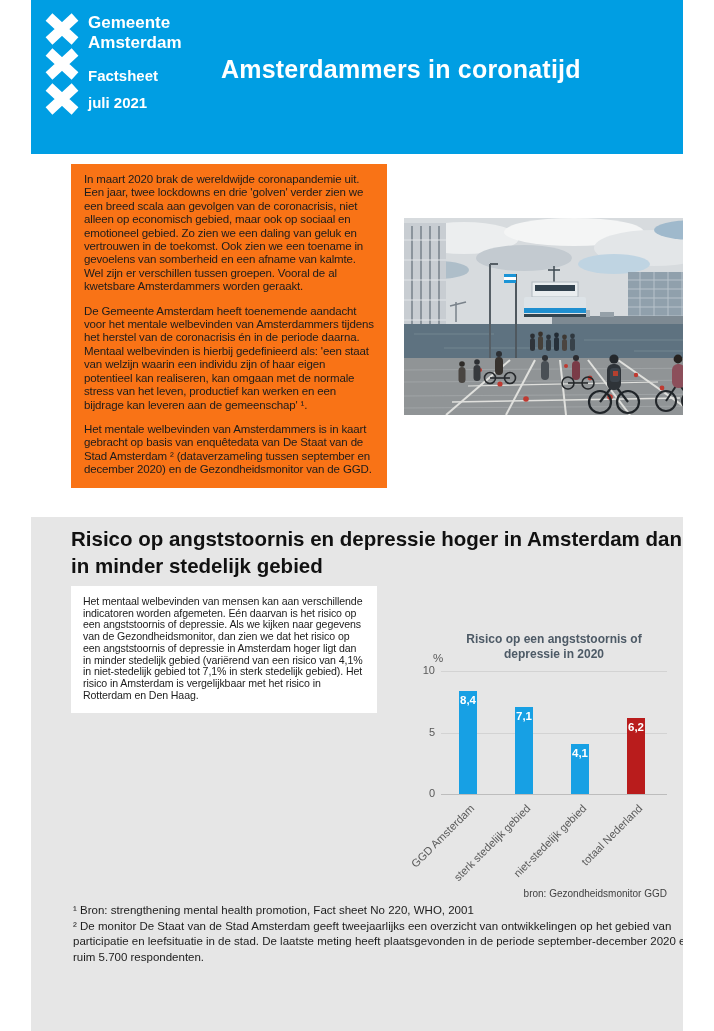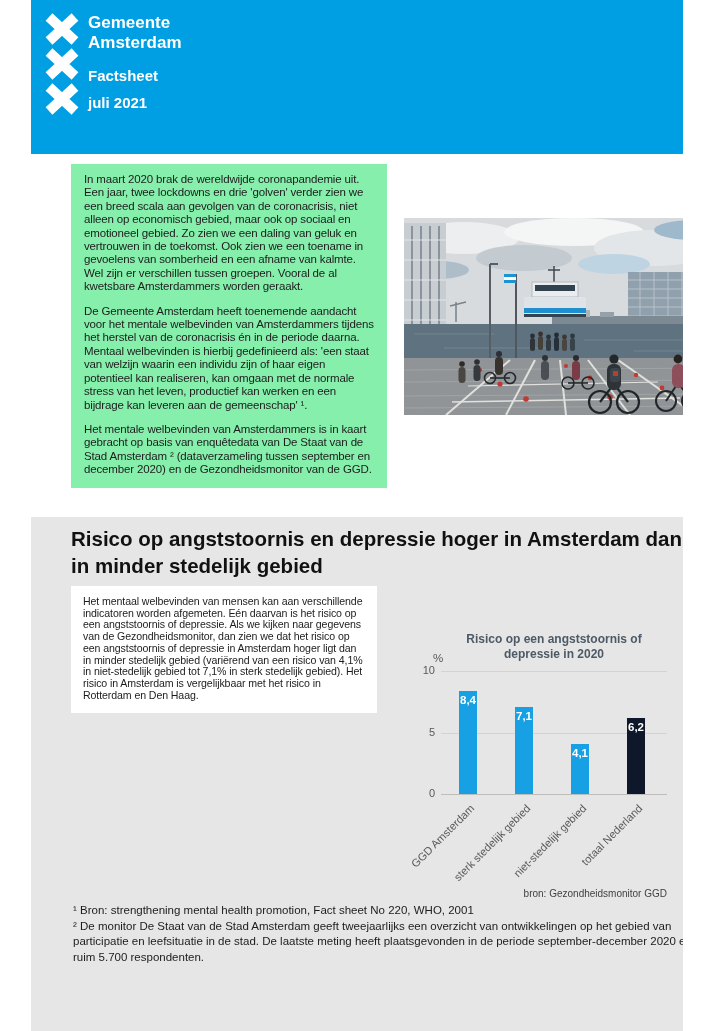--- a/index.html
+++ b/index.html
@@ -12,21 +12,21 @@
   .logo-svg{position:absolute;left:13px;top:10px;}
   .logo-name{position:absolute;left:57px;top:13px;color:#fff;font-weight:bold;
     font-size:17px;line-height:20px;white-space:pre-line;}
   .logo-sub{position:absolute;left:57px;color:#fff;font-weight:bold;font-size:15px;}
   .logo-factsheet{top:67px;}
   .logo-date{top:94px;}
   .doc-title{position:absolute;left:190px;top:52px;color:#fff;font-weight:bold;
     font-size:25px;line-height:34px;letter-spacing:.2px;}
   
   .intro-box{position:absolute;left:40px;top:164px;width:316px;box-sizing:border-box;
-    background:#86efac;padding:9px 13px 11px 13px;}
+    background:#f97316;padding:9px 13px 11px 13px;}
   .intro-box p{margin:0 0 11px 0;font-size:11.5px;line-height:13.4px;letter-spacing:-.15px;color:#1c1c1c;}
   .intro-box p:last-child{margin-bottom:0;}
   .photo{position:absolute;left:373px;top:218px;width:317px;height:197px;overflow:hidden;}
   
   .section{position:absolute;left:0;top:517px;width:714px;height:514px;background:#e6e6e6;}
   .section-heading{position:absolute;left:40px;top:8px;width:630px;font-size:20.5px;
     line-height:27px;font-weight:bold;color:#111;}
   .section-box{position:absolute;left:40px;top:69px;width:306px;box-sizing:border-box;
     background:#ffffff;padding:10px 12px 12px 12px;}
   .section-box p{margin:0;font-size:10.6px;line-height:11.7px;letter-spacing:-.1px;color:#1c1c1c;}
@@ -62,20 +62,21 @@
         <path d="M5 7 L31 31 M31 7 L5 31"></path>
         <path d="M5 42 L31 66 M31 42 L5 66"></path>
         <path d="M5 77 L31 101 M31 77 L5 101"></path>
       </g>
     </svg>
     <div class="logo-name">Gemeente
 Amsterdam</div>
     <div class="logo-sub logo-factsheet">Factsheet</div>
     <div class="logo-sub logo-date">juli 2021</div>
     <div class="doc-title">
+      <div>Amsterdammers in coronatijd</div>
     </div>
   </div>
 
   <div class="intro-box">
     <p>In maart 2020 brak de wereldwijde coronapandemie uit. Een jaar, twee lockdowns en drie 'golven' verder zien we een breed scala aan gevolgen van de coronacrisis, niet alleen op economisch gebied, maar ook op sociaal en emotioneel gebied. Zo zien we een daling van geluk en vertrouwen in de toekomst. Ook zien we een toename in gevoelens van somberheid en een afname van kalmte. Wel zijn er verschillen tussen groepen.  Vooral de al kwetsbare Amsterdammers worden geraakt.</p>
     <p>De Gemeente Amsterdam heeft toenemende aandacht voor het mentale welbevinden van Amsterdammers tijdens het herstel van de coronacrisis én in de periode daarna. Mentaal welbevinden is  hierbij gedefinieerd als: 'een staat van welzijn waarin een individu zijn of haar eigen potentieel kan realiseren, kan omgaan met de normale stress van het leven, productief kan werken en een bijdrage kan leveren aan de gemeenschap' ¹.</p>
     <p>Het mentale welbevinden van Amsterdammers is in kaart gebracht op basis van enquêtedata van De Staat van de Stad Amsterdam ² (dataverzameling tussen september en december 2020) en de Gezondheidsmonitor van de GGD.</p>
   </div>
 
   <div class="photo">
@@ -266,21 +267,21 @@
           </div>
           <div class="xlabel" style="left: -113px; top: 131px;">GGD Amsterdam</div>
           <div class="bar" style="left: 74px; height: 87.33px; background: rgb(23, 160, 228);">
             <div class="bar-value">7,1</div>
           </div>
           <div class="xlabel" style="left: -57px; top: 131px;">sterk stedelijk gebied</div>
           <div class="bar" style="left: 130px; height: 50.43px; background: rgb(23, 160, 228);">
             <div class="bar-value">4,1</div>
           </div>
           <div class="xlabel" style="left: -1px; top: 131px;">niet-stedelijk gebied</div>
-          <div class="bar" style="left: 186px; height: 76.26px; background: #0f172a;">
+          <div class="bar" style="left: 186px; height: 76.26px; background: #b91c1c;">
             <div class="bar-value">6,2</div>
           </div>
           <div class="xlabel" style="left: 55px; top: 131px;">totaal Nederland</div>
         </div>
       <div class="chart-source">bron: Gezondheidsmonitor GGD</div>
     </div>
 
     <div class="footnotes">
       <p>¹ Bron: strengthening mental health promotion, Fact sheet No 220,  WHO, 2001</p>
       <p>² De monitor De Staat van de Stad Amsterdam geeft tweejaarlijks een overzicht van ontwikkelingen op het gebied van participatie en leefsituatie in de stad. De laatste meting heeft plaatsgevonden in de periode september-december 2020 en telde ruim 5.700 respondenten.</p>

